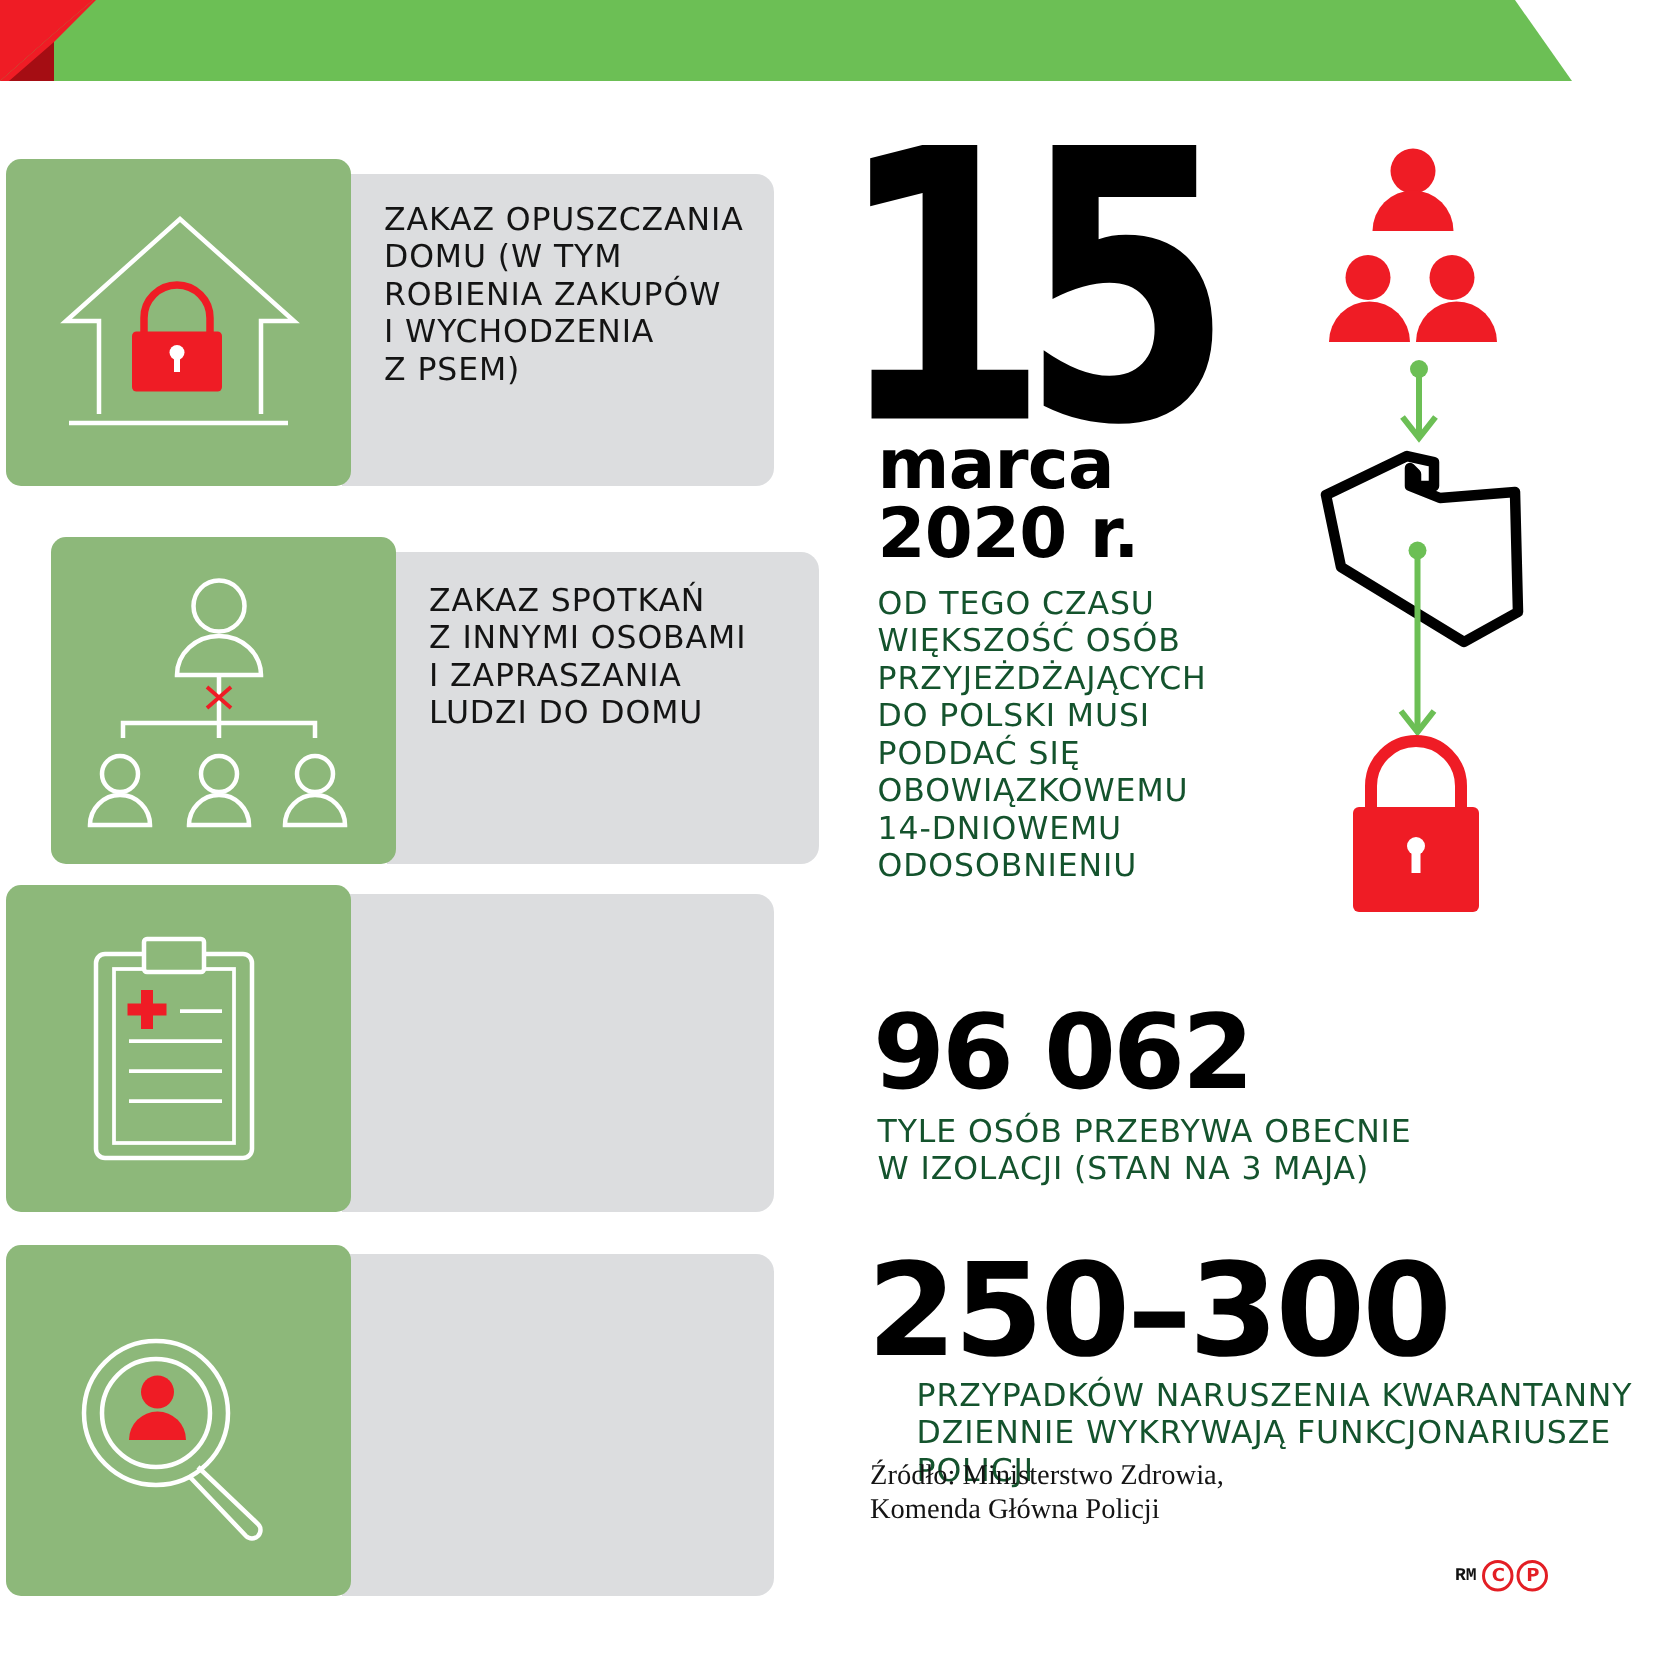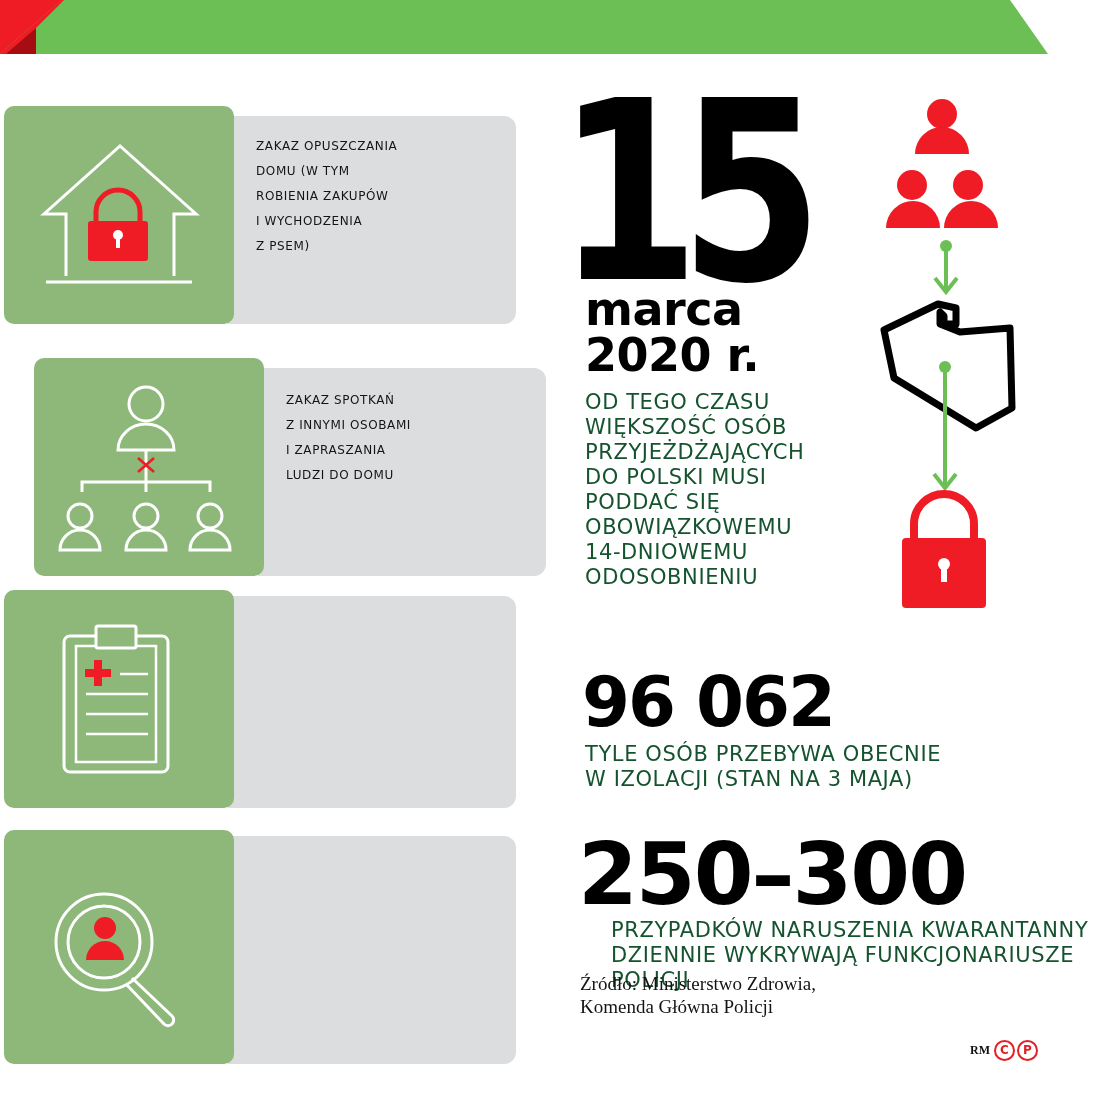--- a/index.html
+++ b/index.html
@@ -21,21 +21,21 @@
     position: absolute; left: 224px; right: 0; background: #dcdddf;
     border-radius: 0 12px 12px 0;
   }
   .card .iconbox {
     position: absolute; left: 0; top: 0; width: 230px; background: #8db87a;
     border-radius: 10px;
   }
   .card .iconbox svg { position: absolute; left: 0; top: 0; }
   .card .text {
     position: absolute; left: 252px; font-family: "DejaVu Sans", sans-serif;
-    font-size: 12px; line-height: 25px; color: #141414; letter-spacing: 0.6px;
+    font-size: 21px; line-height: 25px; color: #141414; letter-spacing: 0.6px;
     white-space: pre-line; font-weight: normal;
   }
 
   
   .big15 {
     position: absolute; left: 557px; top: 78px; font-family: "DejaVu Sans", sans-serif;
     font-weight: bold; font-size: 250px; line-height: 230px; letter-spacing: -24px; color: #000;
     transform: scaleX(0.82); transform-origin: left top;
   }
   .date-line {
@@ -50,21 +50,21 @@
     position: absolute; font-family: "DejaVu Sans", sans-serif; font-weight: bold;
     color: #000; letter-spacing: -2px;
   }
   .source {
     position: absolute; left: 580px; top: 972px; font-family: Liberation Serif, serif;
     font-size: 19px; line-height: 23px; color: #141414; white-space: pre-line;
   }
   .credit {
     position: absolute; left: 970px; top: 1038px; height: 24px; display: flex; align-items: center; gap: 2px;
   }
-  .credit .rm { font-family: Liberation Serif, serif; font-weight: bold; font-size: 12px; color: #111; margin-right: 2px; }
+  .credit .rm { font-family: Liberation Mono, monospace; font-weight: bold; font-size: 12px; color: #111; margin-right: 2px; }
   .credit .mark {
     width: 21px; height: 21px; border: 2.5px solid #e31e24; border-radius: 50%;
     color: #e31e24; font-family: "DejaVu Sans", sans-serif; font-weight: bold; font-size: 12px;
     display: flex; align-items: center; justify-content: center; line-height: 1;
   }
   .flow { position: absolute; left: 860px; top: 80px; }
 </style>
 </head>
 <body>
 

